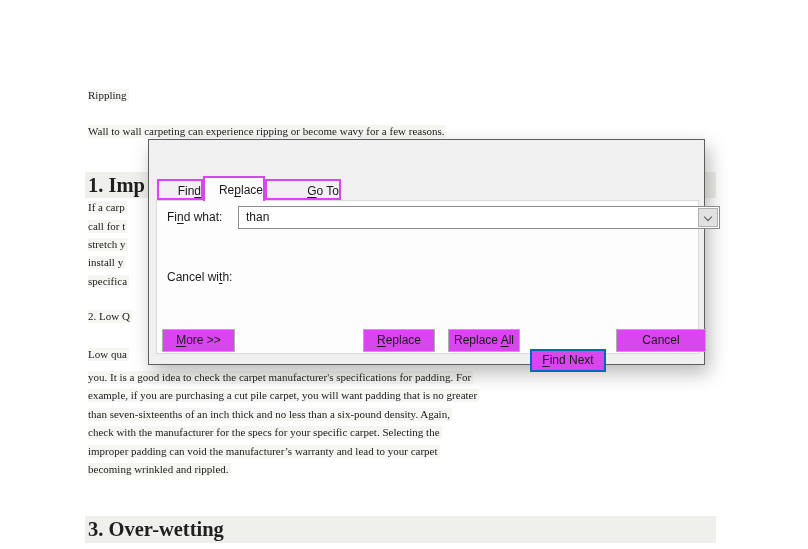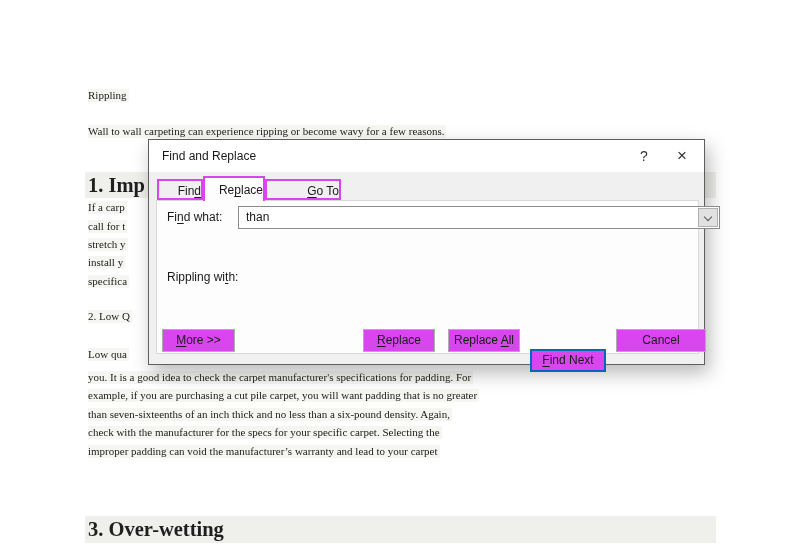--- a/index.html
+++ b/index.html
@@ -101,48 +101,44 @@
   <div class="doc-line" style="top:307px"><span class="hl">2. Low Q</span></div>
 
   <div class="doc-line" style="top:345px"><span class="hl">Low qua</span></div>
   <div class="frag-right" style="left:700px;top:345px"><span class="hl">:</span></div>
 
   <div class="doc-line" style="top:368px"><span class="hl">you. It is a good idea to check the carpet manufacturer's specifications for padding. For</span></div>
   <div class="doc-line" style="top:386px"><span class="hl">example, if you are purchasing a cut pile carpet, you will want padding that is no greater</span></div>
   <div class="doc-line" style="top:405px"><span class="hl">than seven-sixteenths of an inch thick and no less than a six-pound density. Again,</span></div>
   <div class="doc-line" style="top:423px"><span class="hl">check with the manufacturer for the specs for your specific carpet. Selecting the</span></div>
   <div class="doc-line" style="top:442px"><span class="hl">improper padding can void the manufacturer’s warranty and lead to your carpet</span></div>
+  <div class="doc-line" style="top:460px"><span class="hl">becoming wrinkled and rippled.</span></div>
 
   <div class="h-band" style="top:516px;height:27px">
     <span class="h-text" style="line-height:27px">3. Over-wetting</span>
   </div>
 
   <div class="dialog">
 
-    <div class="titlebar">
-      <span class="title-text">Find and Replace</span>
-      <span class="cap-btn cap-help"><span>?</span></span>
-      <span class="cap-btn cap-close"><span>×</span></span>
-    </div>
 
     <div class="tab inactive tab-find"><span>Fin</span><span class="u">d</span><span></span></div>
     <div class="tab active tab-replace"><span>Re</span><span class="u">p</span><span>lace</span></div>
     <div class="tab inactive tab-goto"><span></span><span class="u">G</span><span>o To</span></div>
 
     <div class="panel">
 
       <div class="fld-label" style="top:9px"><span>Fi</span><span class="u">n</span><span>d what:</span></div>
       <div class="combo" style="top:5px">
         <span class="combo-value">than</span>
         <span class="combo-btn">
             <span class="chev"></span>
           </span>
       </div>
 
-      <div class="fld-label" style="top:69px"><span>Rippling wi</span><span class="u">t</span><span>h:</span></div>
+      <div class="fld-label" style="top:69px"><span>Cancel wi</span><span class="u">t</span><span>h:</span></div>
 
       <div class="btn btn-more"><span class="u">M</span><span>ore &gt;&gt;</span></div>
       <div class="btn btn-replace"><span class="u">R</span><span>eplace</span></div>
       <div class="btn btn-replace-all"><span>Replace </span><span class="u">A</span><span>ll</span></div>
       <div class="btn btn-find-next"><span class="u">F</span><span>ind Next</span></div>
       <div class="btn btn-cancel"><span>Cancel</span></div>
 
     </div>
   </div>
 </div>

